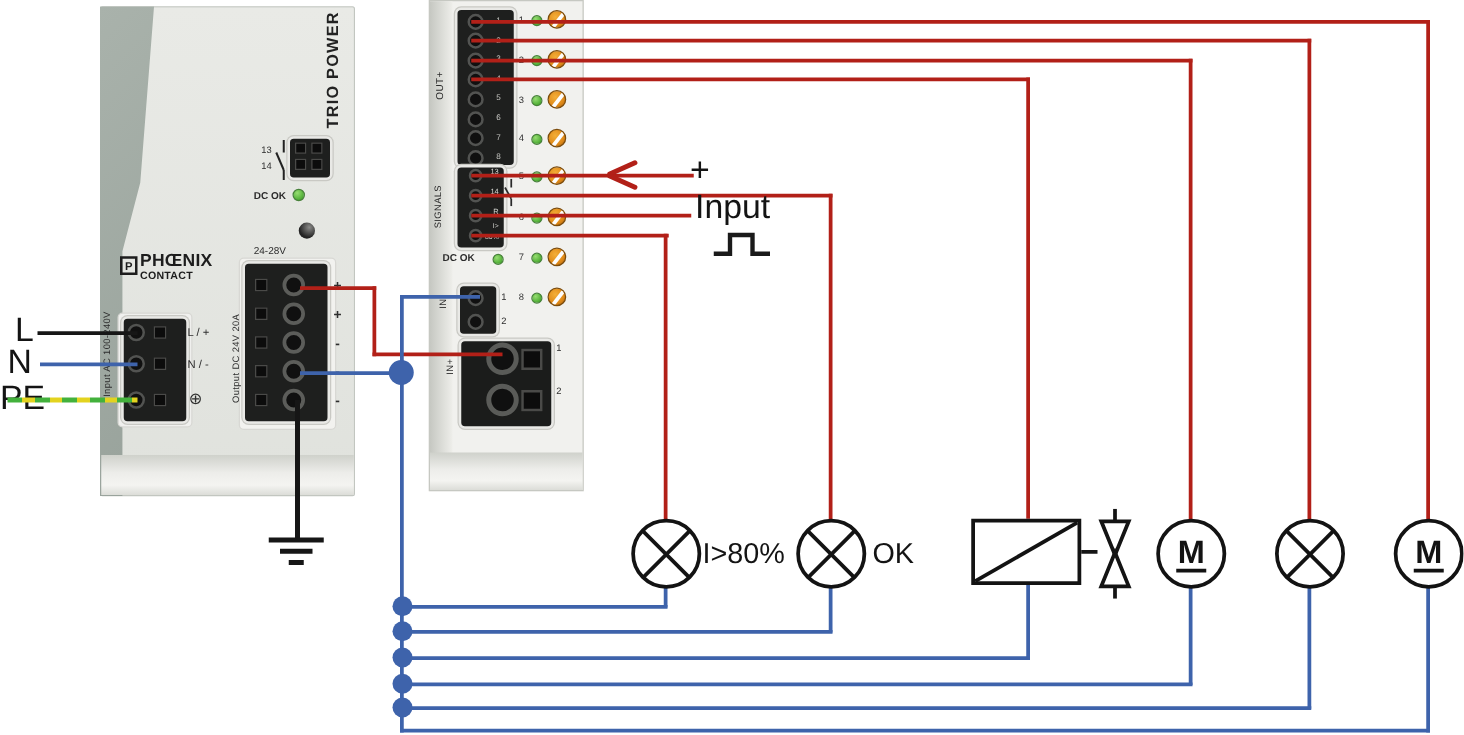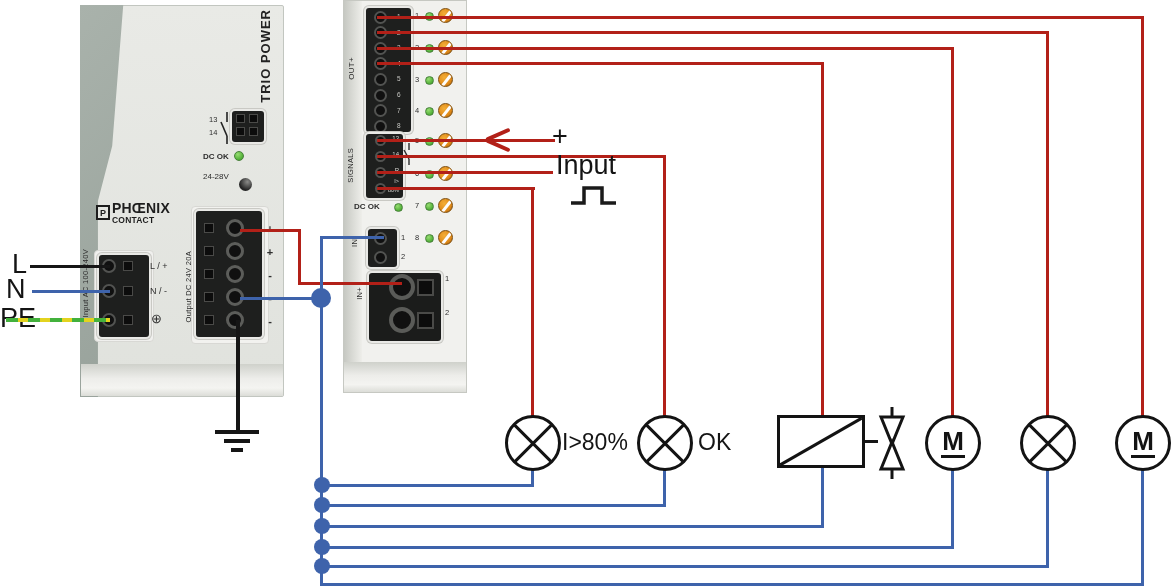--- a/index.html
+++ b/index.html
@@ -48,21 +48,21 @@
   <div class="dark" style="left:230px;top:109px;width:36px;height:35px">
     <i class="tsq" style="left:4px;top:3px;width:9px;height:9px"></i>
       <i class="tsq" style="left:17px;top:3px;width:9px;height:9px"></i>
     <i class="tsq" style="left:4px;top:16px;width:9px;height:9px"></i>
       <i class="tsq" style="left:17px;top:16px;width:9px;height:9px"></i>
   </div>
 
   <span class="dev-label" style="left:203px;top:152px">DC OK</span>
   <i class="led" style="left:234px;top:151px;width:10px;height:10px"></i>
 
-  <span class="dev-label" style="left:203px;top:172px;font-weight:normal">24-28V</span>
+  <span class="dev-label" style="left:203px;top:196px;font-weight:normal">24-28V</span>
   <i class="a" style="left:239px;top:178px;width:13px;height:13px;border-radius:50%;background:radial-gradient(circle at 65% 30%,#8a8a88,#242424 65%)"></i>
 
   <div class="a" style="left:96px;top:201px;display:flex;gap:2px;align-items:center">
     <span style="display:inline-flex;align-items:center;justify-content:center;width:14px;height:15px;border:2px solid #1d1d1d;font-size:9px;font-weight:900;color:#1d1d1d">P</span>
     <span style="display:inline-flex;flex-direction:column;line-height:1.05">
       <span style="font-size:14px;font-weight:700;color:#1d1d1d;letter-spacing:.2px">PHŒNIX</span>
       <span style="font-size:8.5px;font-weight:900;color:#1d1d1d;letter-spacing:.2px">CONTACT</span>
     </span>
   </div>
 

